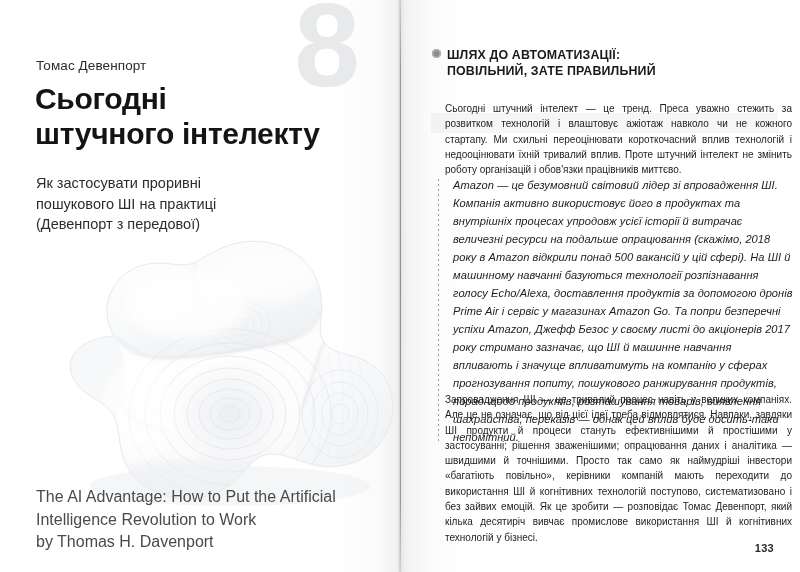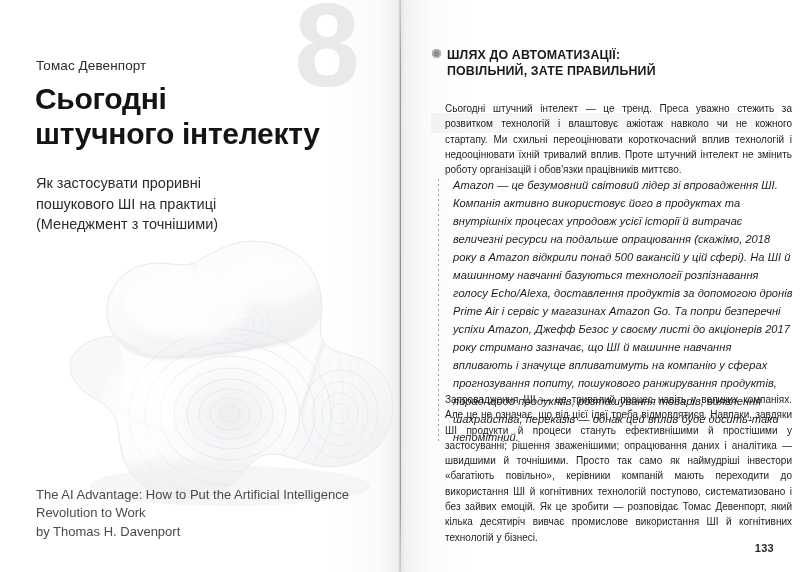--- a/index.html
+++ b/index.html
@@ -110,21 +110,21 @@
     pointer-events: none;
   }
   .blob-wrap svg { display:block; }
 
   
   .source-credit {
     position: absolute;
     left: 36px;
     top: 486px;
     width: 340px;
-    font-size: 13px;
+    font-size: 16px;
     line-height: 1.42;
     color: #4a4a4a;
   }
   .source-credit span { display: block; }
 
   
   .right-page {
     position: absolute;
     left: 400px; top: 0;
     width: 400px; height: 572px;
@@ -227,21 +227,21 @@
     <div class="author-name">Томас Девенпорт</div>
 
     <div class="book-title">
       <span class="line1">Сьогодні</span>
       <span class="line2">штучного інтелекту</span>
     </div>
 
     <div class="book-subtitle">
       <span>Як застосувати проривні</span>
       <span>пошукового ШІ на практиці</span>
-      <span>(Менеджмент з точнішими)</span>
+      <span>(Девенпорт з передової)</span>
     </div>
 
     <div class="blob-wrap">
       <svg width="390" height="300" viewBox="0 0 390 300" xmlns="http://www.w3.org/2000/svg" aria-hidden="true">
         <defs>
           <radialGradient id="gA" cx="46%" cy="40%" r="68%">
             <stop offset="0%" stop-color="#ffffff"></stop>
             <stop offset="55%" stop-color="#fcfcfd"></stop>
             <stop offset="82%" stop-color="#f4f5f6"></stop>
             <stop offset="100%" stop-color="#e9eaec"></stop>

